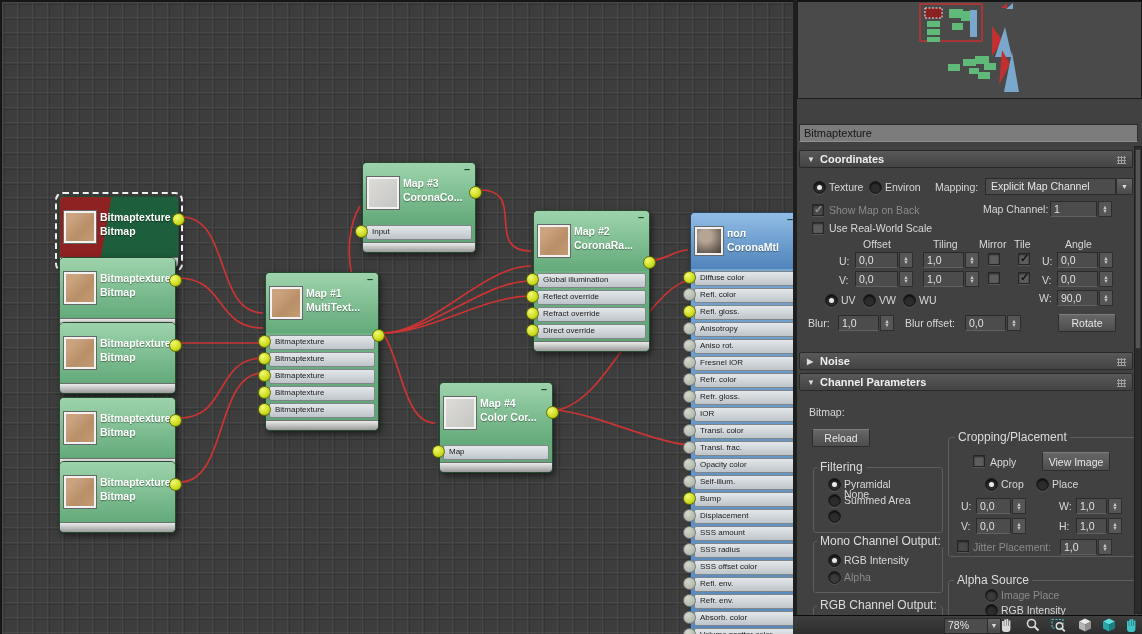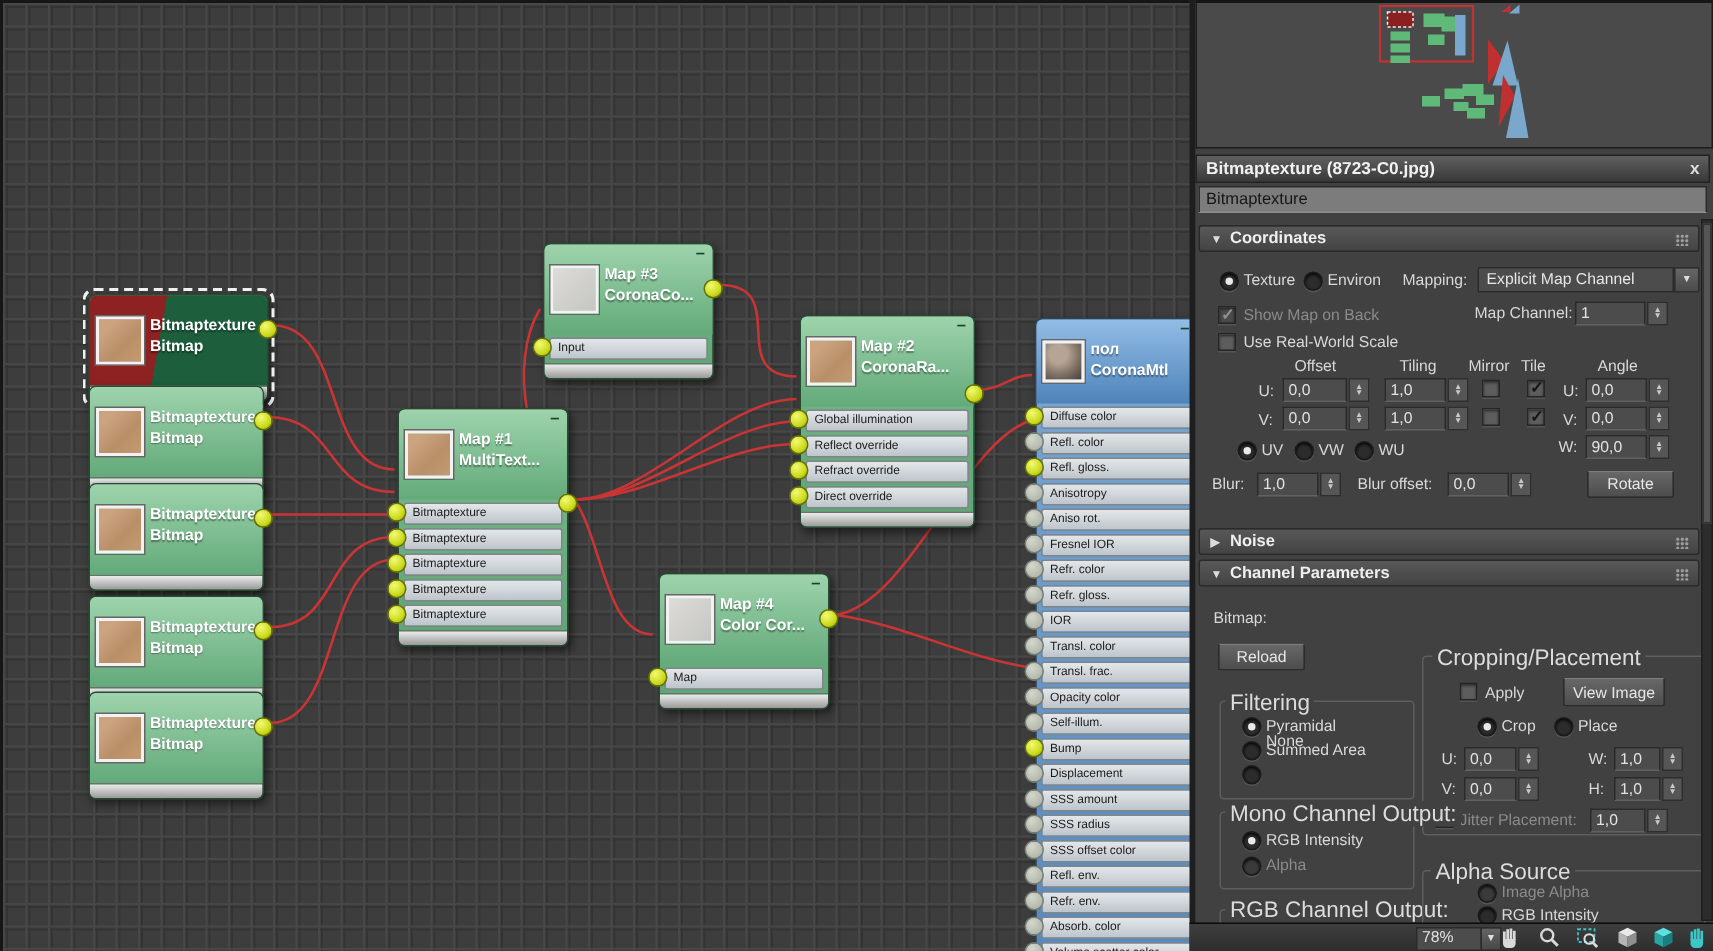--- a/index.html
+++ b/index.html
@@ -75,21 +75,21 @@
   .spin .ud{width:12px;display:flex;flex-direction:column;background:#565656;border:1px solid #2e2e2e;
             margin-left:1px;align-items:center;justify-content:center;color:#c9c9c9;font-size:5.5px;line-height:4.5px;}
   .drop{position:absolute;display:flex;height:17px;}
   .drop .val{flex:1;background:#4c4c4c;border:1px solid #2a2a2a;color:#e6e6e6;font-size:10.5px;
              line-height:15px;padding:0 5px;white-space:nowrap;overflow:hidden;}
   .drop .dbtn{width:15px;background:linear-gradient(#666,#4a4a4a);border:1px solid #2e2e2e;color:#ddd;
               font-size:7px;text-align:center;line-height:15px;}
   .btn{position:absolute;background:linear-gradient(#676767,#4d4d4d);border:1px solid #2c2c2c;
        border-top-color:#7d7d7d;border-radius:2px;color:#e6e6e6;font-size:10.5px;text-align:center;box-sizing:border-box;}
   .group{position:absolute;border:1px solid #5e5e5e;border-radius:3px;}
-  .glabel{position:absolute;color:#dcdcdc;font-size:15px;background:#414141;padding:0 3px;white-space:nowrap;}
+  .glabel{position:absolute;color:#dcdcdc;font-size:12px;background:#414141;padding:0 3px;white-space:nowrap;}
   #scroll{position:absolute;left:337px;top:146px;width:6px;height:466px;background:#2c2c2c;border:1px solid #1f1f1f;}
   #scroll .th{position:absolute;left:0;top:2px;width:6px;height:200px;background:#555;border:1px solid #333;box-sizing:border-box;}
   
   #statusbar{position:absolute;left:793px;top:615px;width:349px;height:19px;
              background:linear-gradient(#3e3e3e,#2d2d2d);border-top:1px solid #0c0c0c;padding-left:32px;}
   #zoomfield{position:absolute;left:151px;top:2px;width:36px;height:14px;background:#4c4c4c;
              border:1px solid #2a2a2a;color:#e3e3e3;font-size:10.5px;line-height:13px;padding:0 3px;}
   #zoombtn{position:absolute;left:194px;top:2px;width:14px;height:16px;background:linear-gradient(#646464,#484848);
            border:1px solid #2c2c2c;color:#ddd;font-size:7px;text-align:center;line-height:14px;box-sizing:border-box;}
   .sbico{position:absolute;top:1px;width:17px;height:17px;}
@@ -368,24 +368,20 @@
         <rect x="172" y="8" width="7" height="27" fill="#7aa7cc"></rect>
         <polygon points="203,6 209,1 209,6" fill="#c03030"></polygon>
         <polygon points="208,7 215,1 215,7" fill="#7aa7cc"></polygon>
         <polygon points="194,54 194,24 205,39" fill="#c03030"></polygon>
         <polygon points="197,55 207,25 214,55" fill="#7aa7cc"></polygon>
         <polygon points="201,83 204,48 212,62" fill="#c03030"></polygon>
         <polygon points="206,90 214,50 221,90" fill="#7aa7cc"></polygon>
       </svg>
     </div>
 
-    <div id="panelhdr">
-      <span>Bitmaptexture (8723-C0.jpg)</span>
-      <span class="x">x</span>
-    </div>
 
     <div class="field" style="left:2px;top:124px;width:339px;height:18px">Bitmaptexture</div>
 
     <div class="rollout" style="top:150px">
       <span class="arr">▼</span>
       <span>Coordinates</span>
       <span class="grip"></span>
     </div>
     <span class="radio sel" style="left:16px;top:181px"></span>
     <span class="pl" style="left:32px;top:181px">Texture</span>
@@ -580,21 +576,21 @@
     <span class="pl" style="left:47px;top:554px">RGB Intensity</span>
     <span class="radio dis" style="left:31px;top:571px"></span>
     <span class="pl dim" style="left:47px;top:571px">Alpha</span>
 
     <div class="group" style="left:16px;top:606px;width:128px;height:12px"></div>
     <span class="glabel" style="left:20px;top:598px">RGB Channel Output:</span>
 
     <div class="group" style="left:151px;top:580px;width:187px;height:38px"></div>
     <span class="glabel" style="left:157px;top:573px">Alpha Source</span>
     <span class="radio dis" style="left:188px;top:589px"></span>
-    <span class="pl dim" style="left:204px;top:589px">Image Alpha</span>
+    <span class="pl dim" style="left:204px;top:589px">Image Place</span>
     <span class="radio" style="left:188px;top:604px"></span>
     <span class="pl" style="left:204px;top:604px">RGB Intensity</span>
 
     <div id="scroll">
         <div class="th"></div>
       </div>
   </div>
 
   <div id="statusbar">
     <div id="zoomfield">78%</div>

